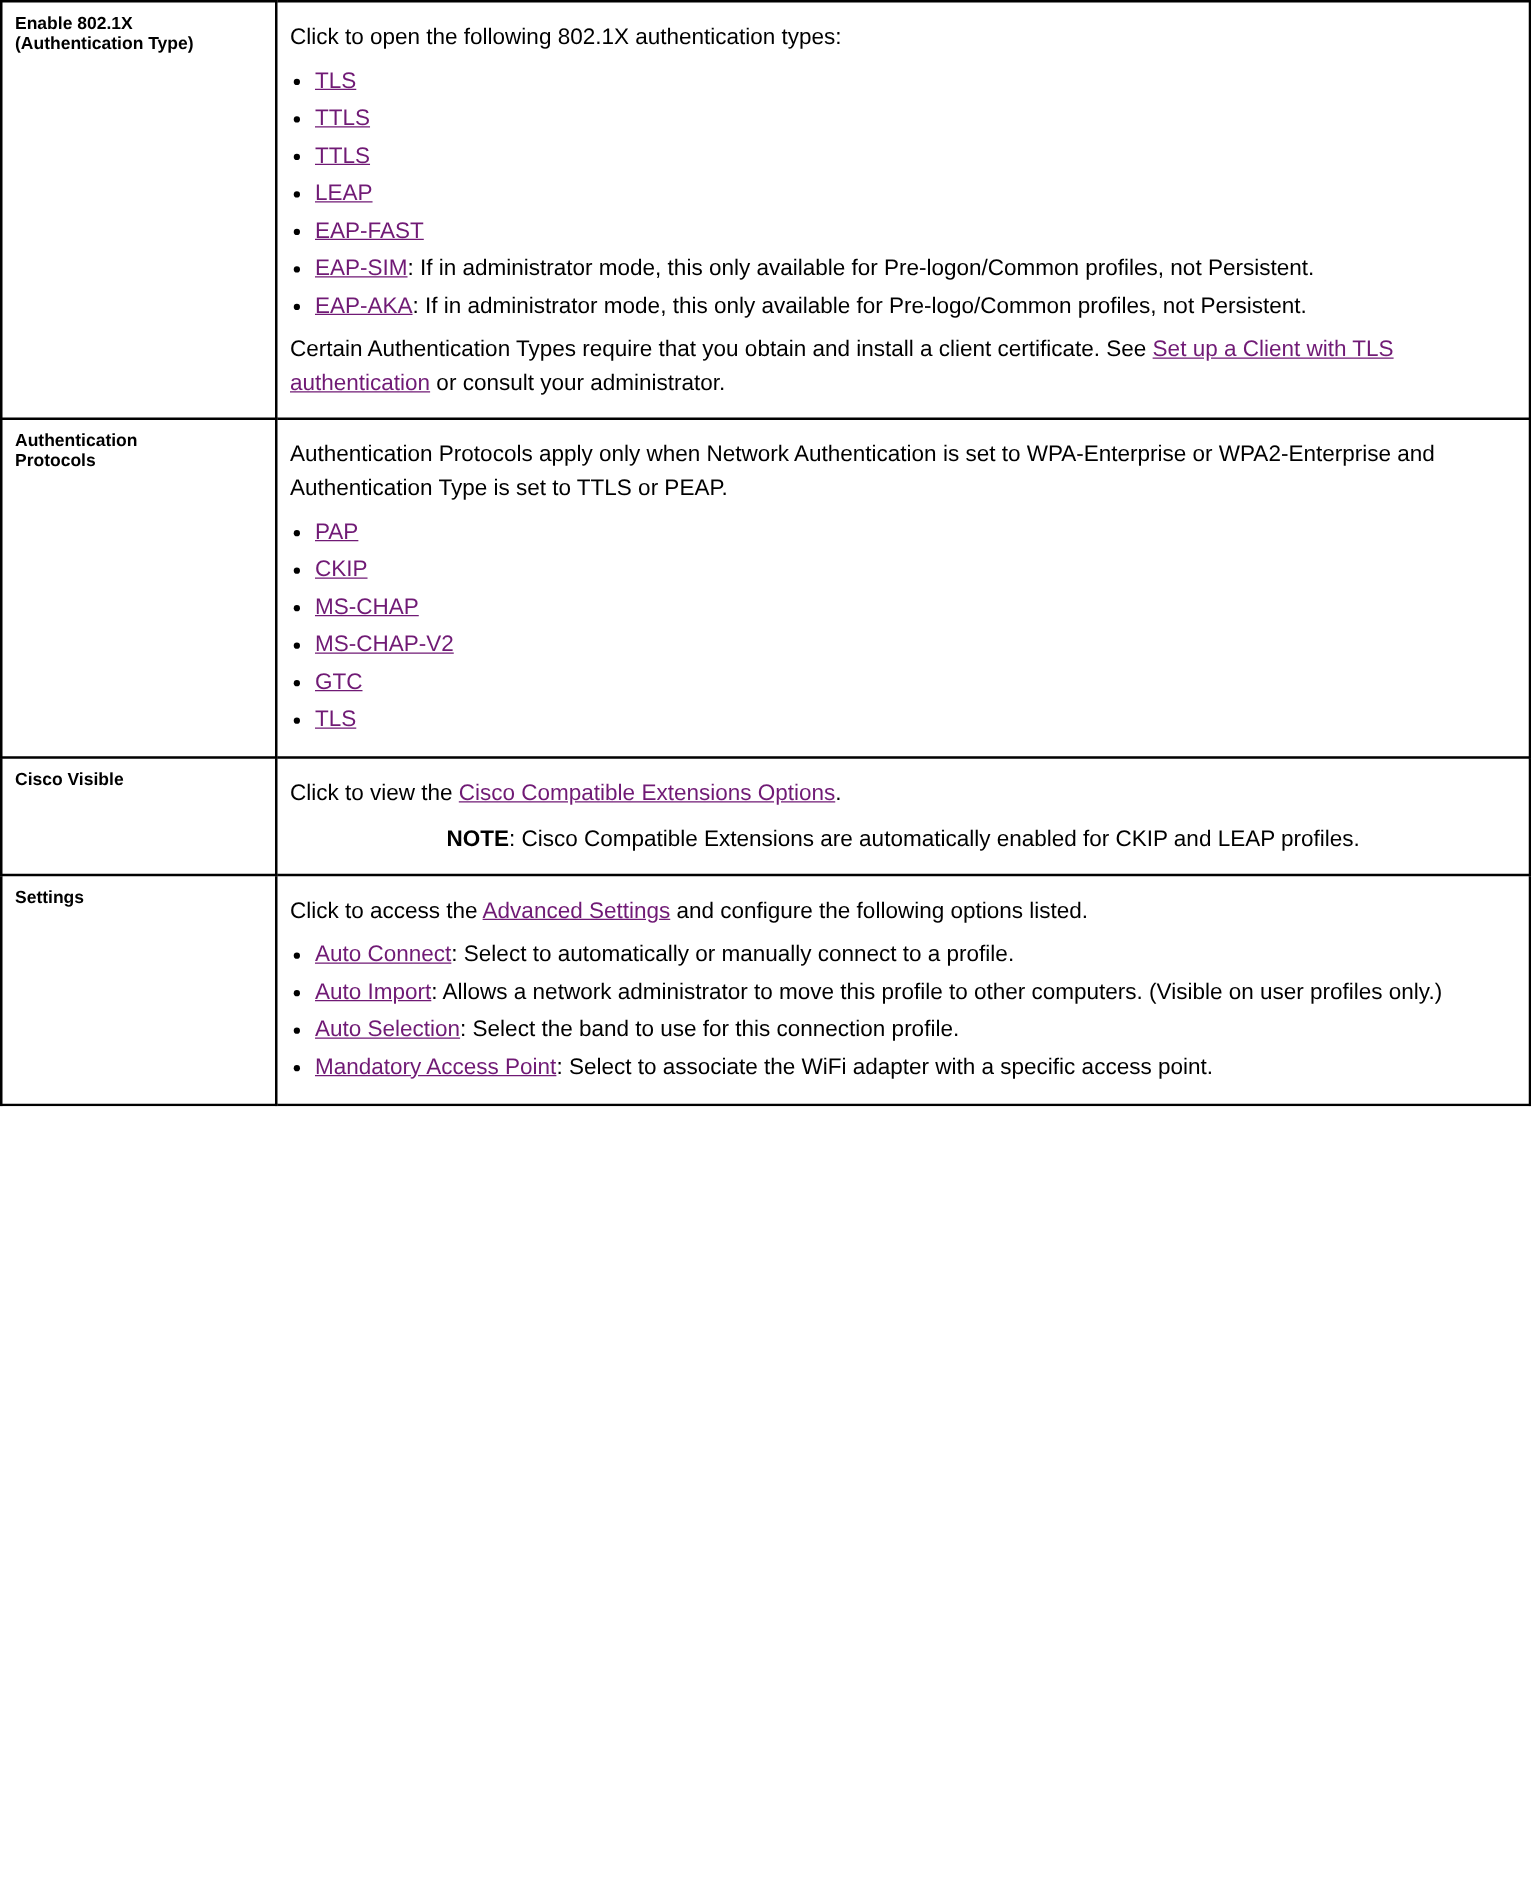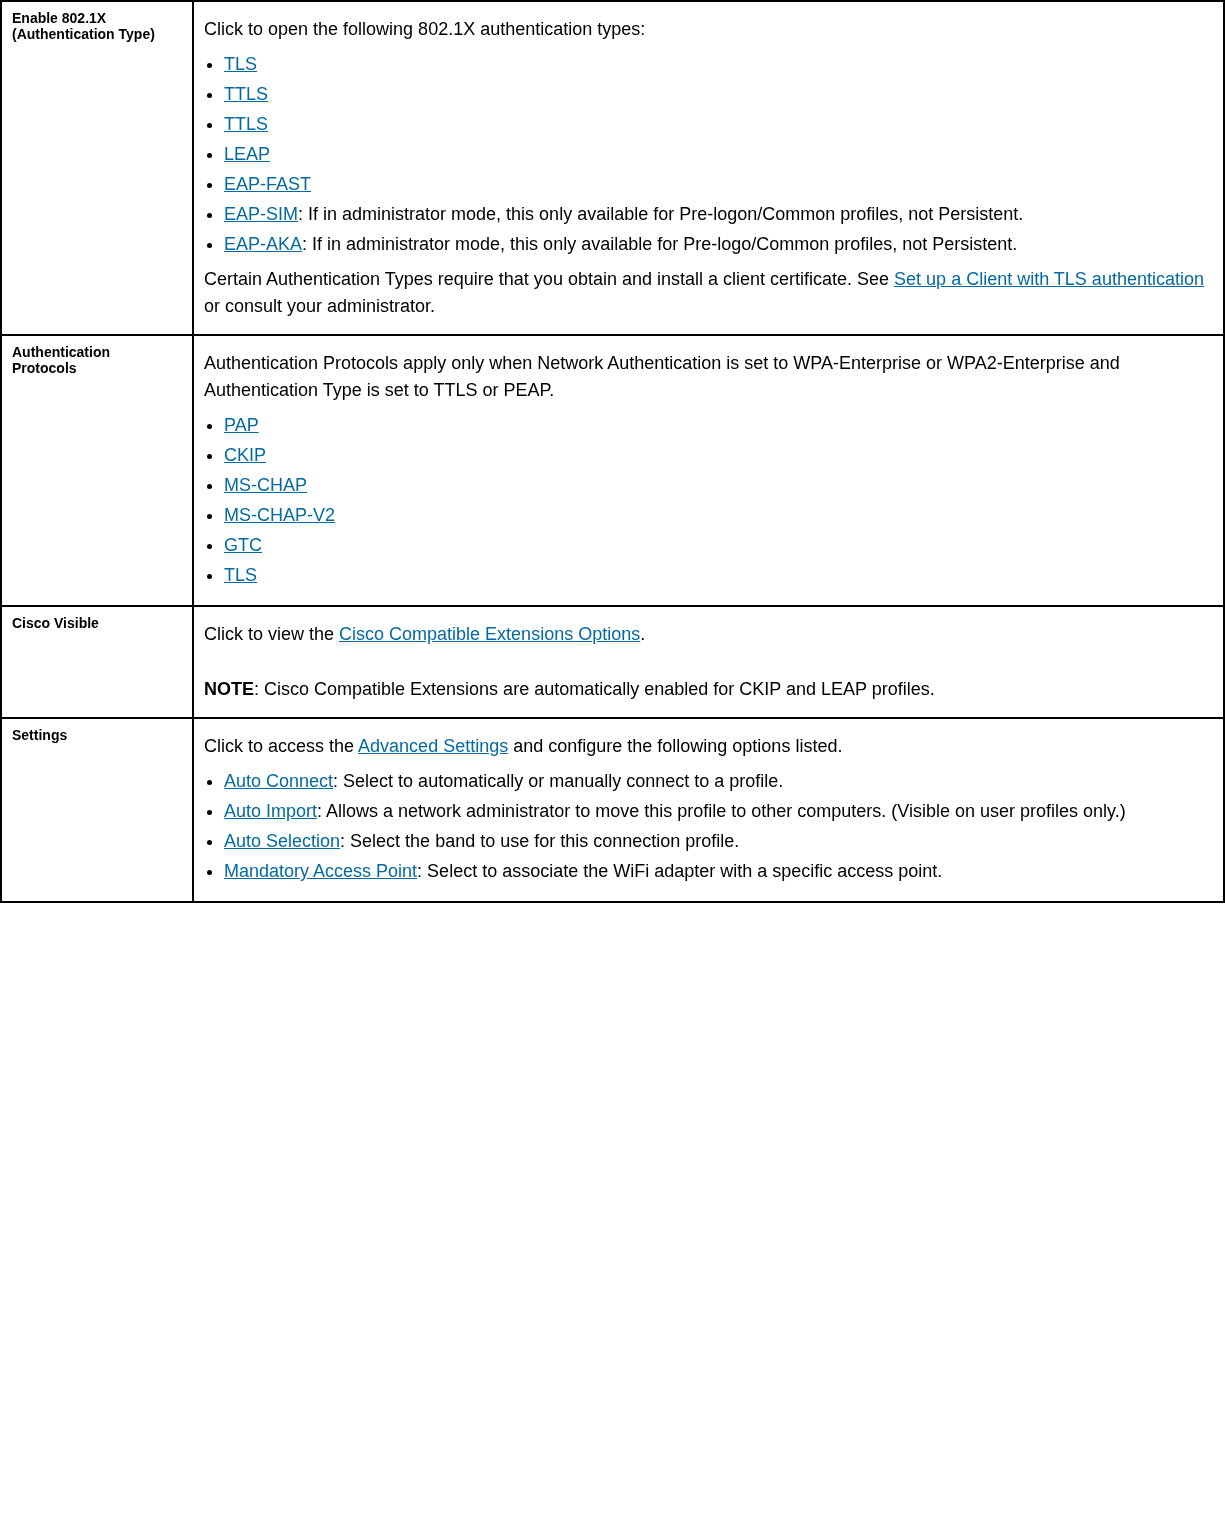--- a/index.html
+++ b/index.html
@@ -12,30 +12,30 @@
     table {
       width: 100%;
       border-collapse: collapse;
     }
     td {
       border: 2px solid #000;
       vertical-align: top;
       padding: 8px 10px;
     }
     td.label-cell {
-      width: 192px;
+      width: 220px;
       font-weight: bold;
       font-size: 14px;
     }
     td.content-cell {
       font-size: 18px;
       line-height: 1.5;
     }
     a {
-      color: #0369a1;
+      color: #701a75;
       text-decoration: underline;
     }
     ul {
       margin: 8px 0 8px 20px;
     }
     ul li {
       margin: 3px 0;
       list-style-type: disc;
     }
     .note-bold {
@@ -90,21 +90,21 @@
   </tr>
 
   <tr>
     <td class="label-cell">
       <span>Cisco Visible</span>
     </td>
     <td class="content-cell">
       <p>
         Click to view the <a href="#">Cisco Compatible Extensions Options</a>.
       </p>
-      <p style="margin-top:28px;">
+      <p style="margin-top:10px;text-align:center;">
         <span class="note-bold">NOTE</span><span>: Cisco Compatible Extensions are automatically enabled for CKIP and LEAP profiles.</span>
       </p>
     </td>
   </tr>
 
   <tr>
     <td class="label-cell">
       <span>Settings</span>
     </td>
     <td class="content-cell">

